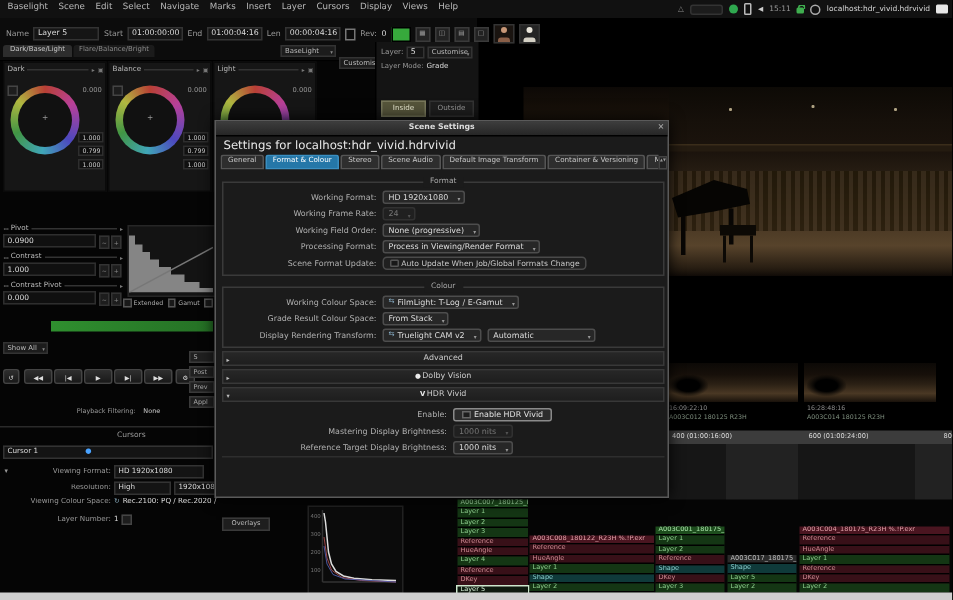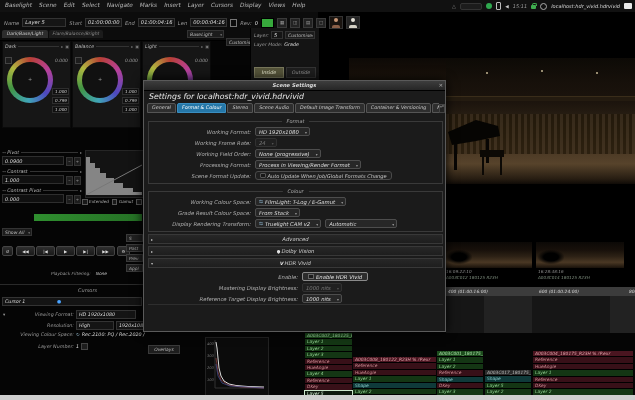--- a/index.html
+++ b/index.html
@@ -1,18 +1,18 @@
 <!DOCTYPE html>
 <html><head>
 <meta charset="utf-8">
 <style>
   html,body{margin:0;padding:0;background:#000;}
   #app{position:relative;width:635px;height:400px;background:#050505;overflow:hidden;
        font-family:"DejaVu Sans",sans-serif;color:#ccc;-webkit-font-smoothing:none;}
-  .abs{position:absolute;font-style:italic;}
+  .abs{position:absolute;}
   .nw{white-space:nowrap;overflow:hidden;}
   
   #menubar{left:0;top:0;width:635px;height:12px;background:#111;border-bottom:1px solid #000;}
   #menu-items{display:flex;gap:7px;padding:2px 0 0 5px;}
   .menu-item{font-size:5.8px;color:#b8b8b8;white-space:nowrap;}
   #statusbar{position:absolute;right:3px;top:2px;display:flex;align-items:center;gap:4px;}
   .warn{font-size:5px;color:#8a8a8a;}
   .pill{width:20px;height:5px;background:#1c1c1c;border:1px solid #333;border-radius:2px;}
   .gdot{width:6px;height:6px;border-radius:50%;background:#2fa84f;}
   .phone{width:3.5px;height:6px;border:1px solid #bbb;border-radius:1px;}

